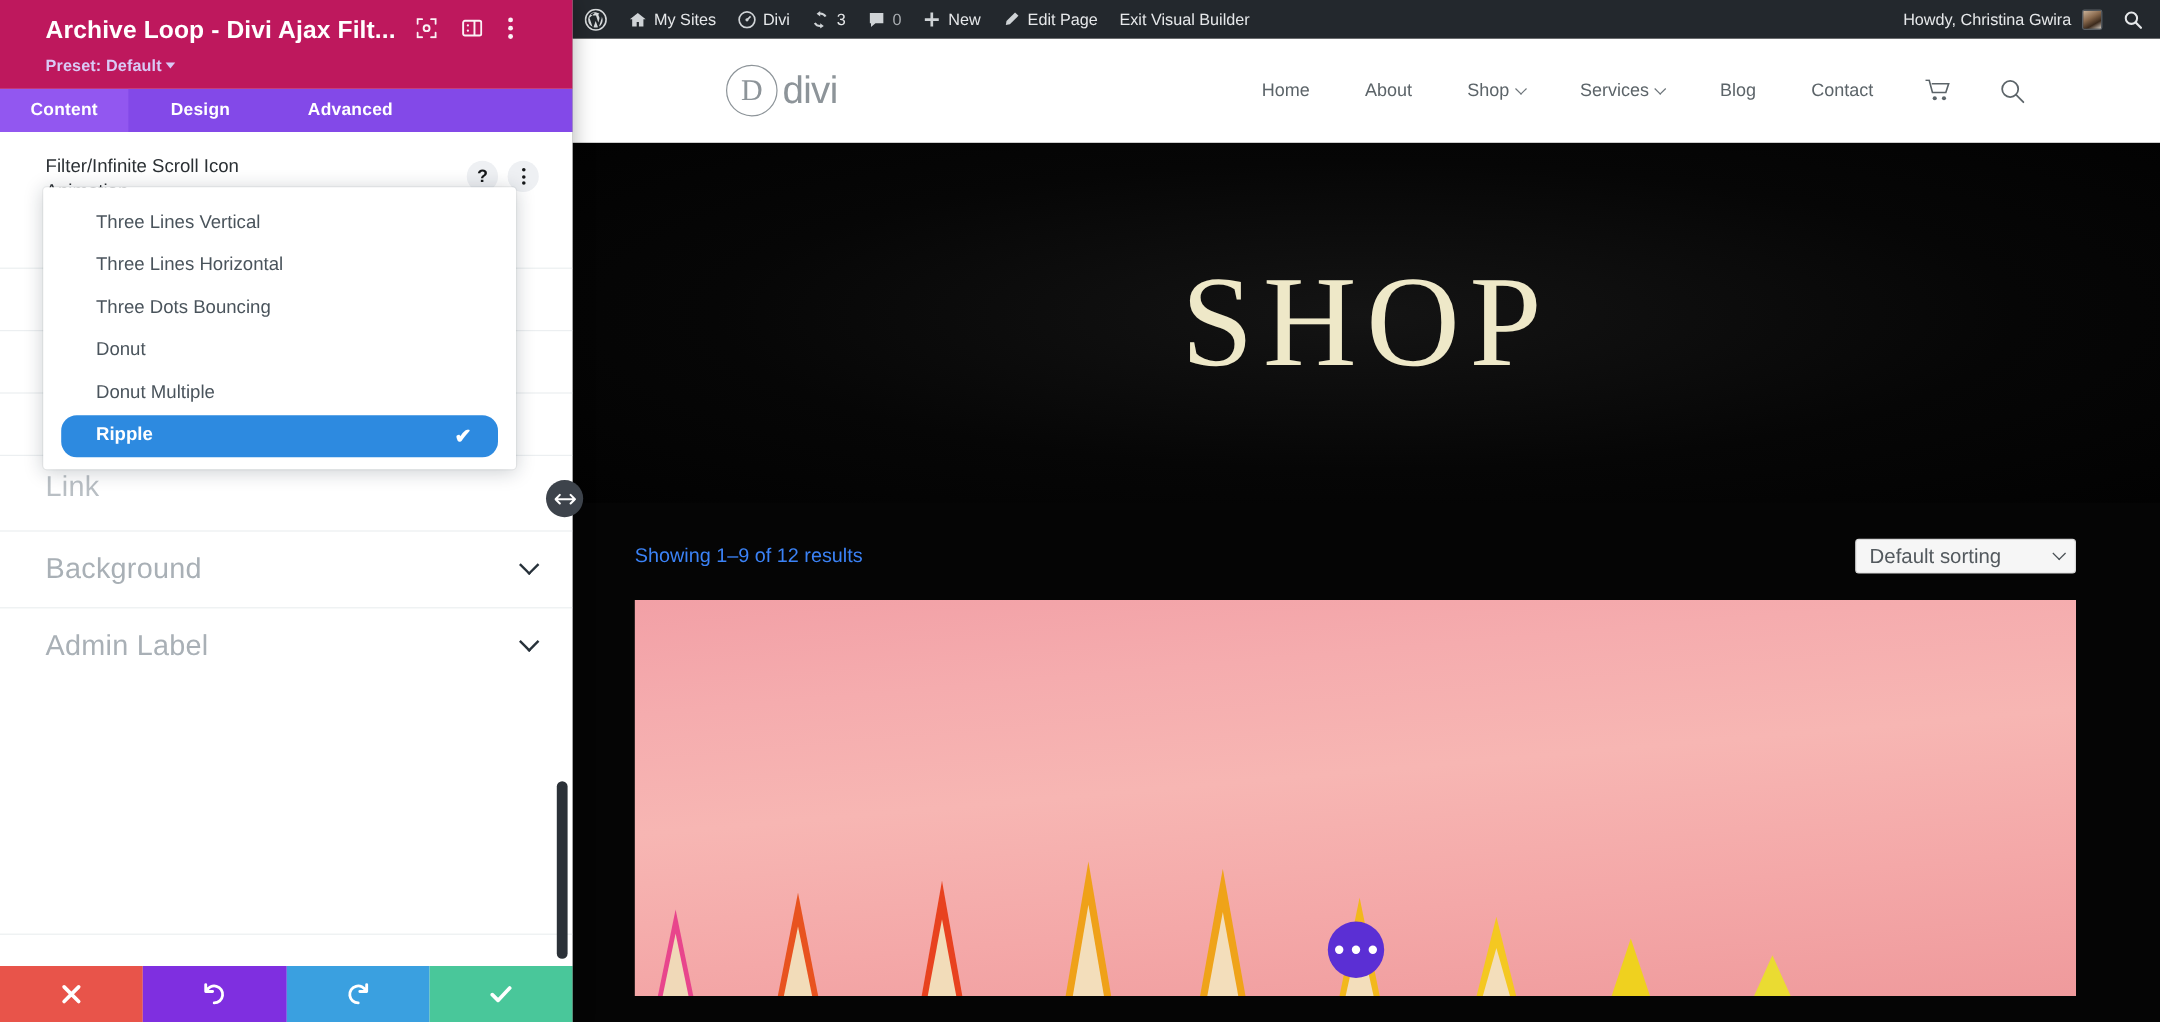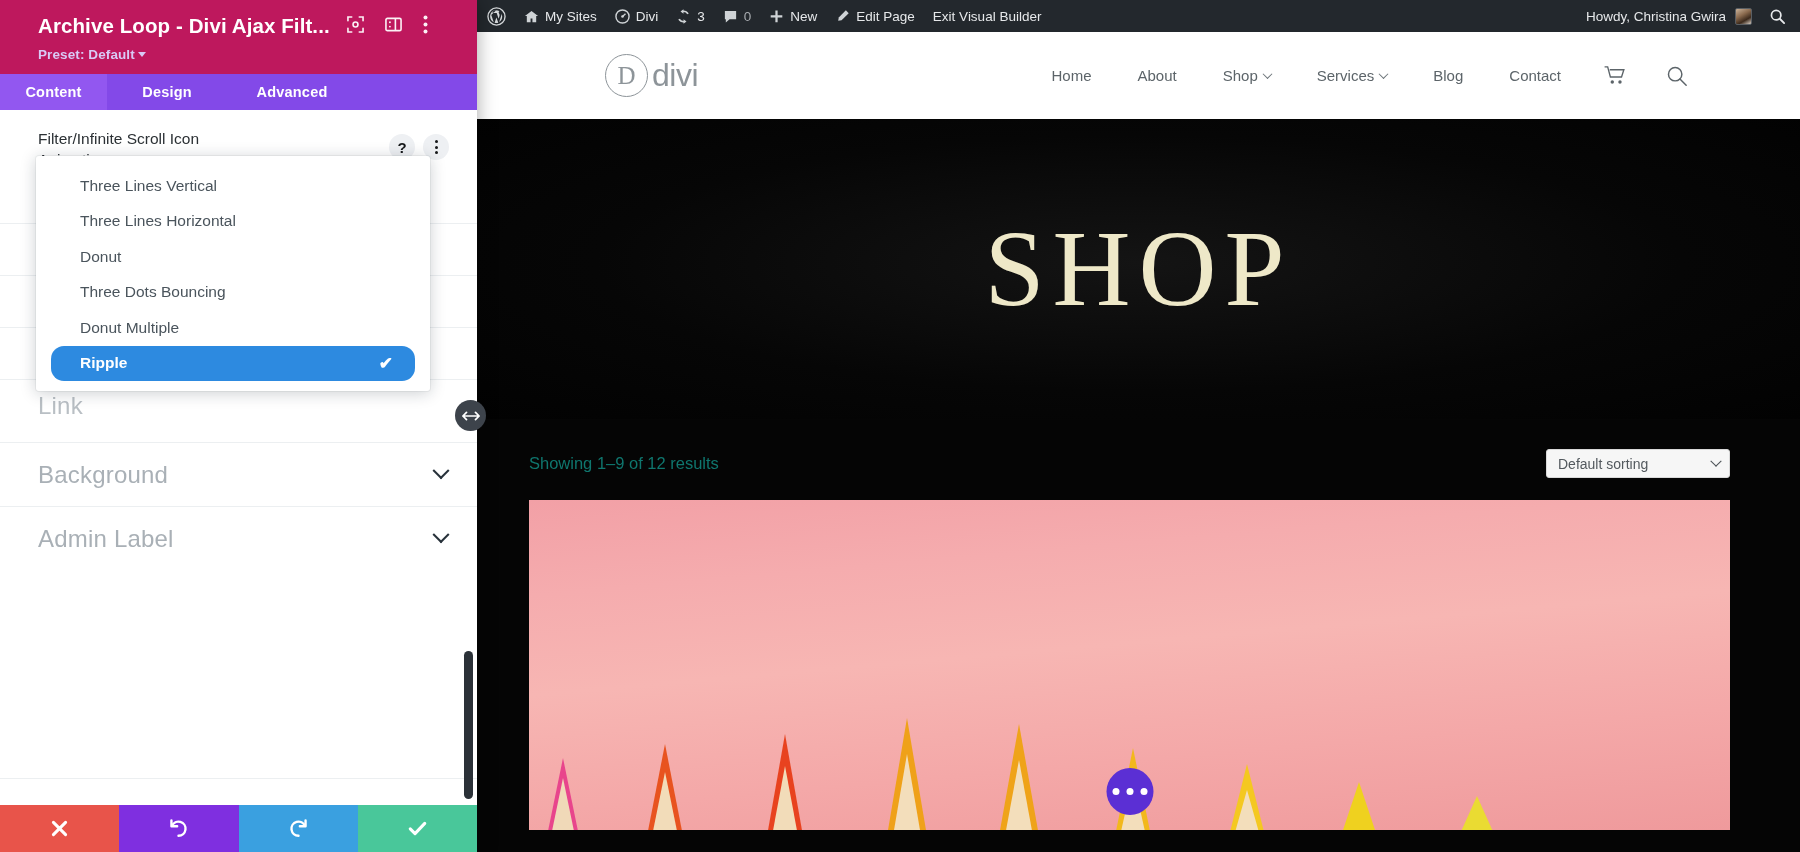--- a/index.html
+++ b/index.html
@@ -190,25 +190,25 @@
       radial-gradient(ellipse at 50% 48%, #141414 0%, #060606 58%, #020202 100%);
   }
   .hero-title {
     font-family: "Liberation Serif", serif;
     font-size: 108px; color: #eee8c8; letter-spacing: 8px; line-height: 1;
   }
   .shopbar {
     display: flex; align-items: center; justify-content: space-between;
     padding: 30px 70px 0 52px;
   }
-  .showing { color: #0f766e; font-size: 16.5px; }
+  .showing { color: #3b82f6; font-size: 16.5px; }
   .sortsel {
     width: 184px; height: 29px; background: #f6f6f6; border: 1px solid #d9d9d9;
     border-radius: 3px; display: flex; align-items: center; justify-content: space-between;
-    padding: 0 9px 0 11px; font-size: 14px; color: #53595e; cursor: pointer;
+    padding: 0 9px 0 11px; font-size: 17px; color: #53595e; cursor: pointer;
   }
   .sort-chev {
     width: 8px; height: 8px; border-right: 1.7px solid #4a5055; border-bottom: 1.7px solid #4a5055;
     transform: rotate(45deg) translate(-2px,-2px);
   }
   .productimg {
     position: relative;
     margin: 22px 70px 0 52px; height: 330px; overflow: hidden;
     background:
       linear-gradient(175deg,#f2a0a6 0%, #f5acae 22%, #f7b6b3 45%, #f4a8a8 72%, #ef9a9c 100%);
@@ -438,24 +438,24 @@
       <div class="ghost-label">Link</div>
 
       <div class="dropdown">
         <div class="dd-item">
           <span>Three Lines Vertical</span>
         </div>
         <div class="dd-item">
           <span>Three Lines Horizontal</span>
         </div>
         <div class="dd-item">
+          <span>Three Dots Bouncing</span>
+        </div>
+        <div class="dd-item">
           <span>Donut</span>
-        </div>
-        <div class="dd-item">
-          <span>Three Dots Bouncing</span>
         </div>
         <div class="dd-item">
           <span>Donut Multiple</span>
         </div>
         <div class="dd-item selected">
           <span>Ripple</span>
           <span class="dd-check">✔</span>
         </div>
       </div>
 

